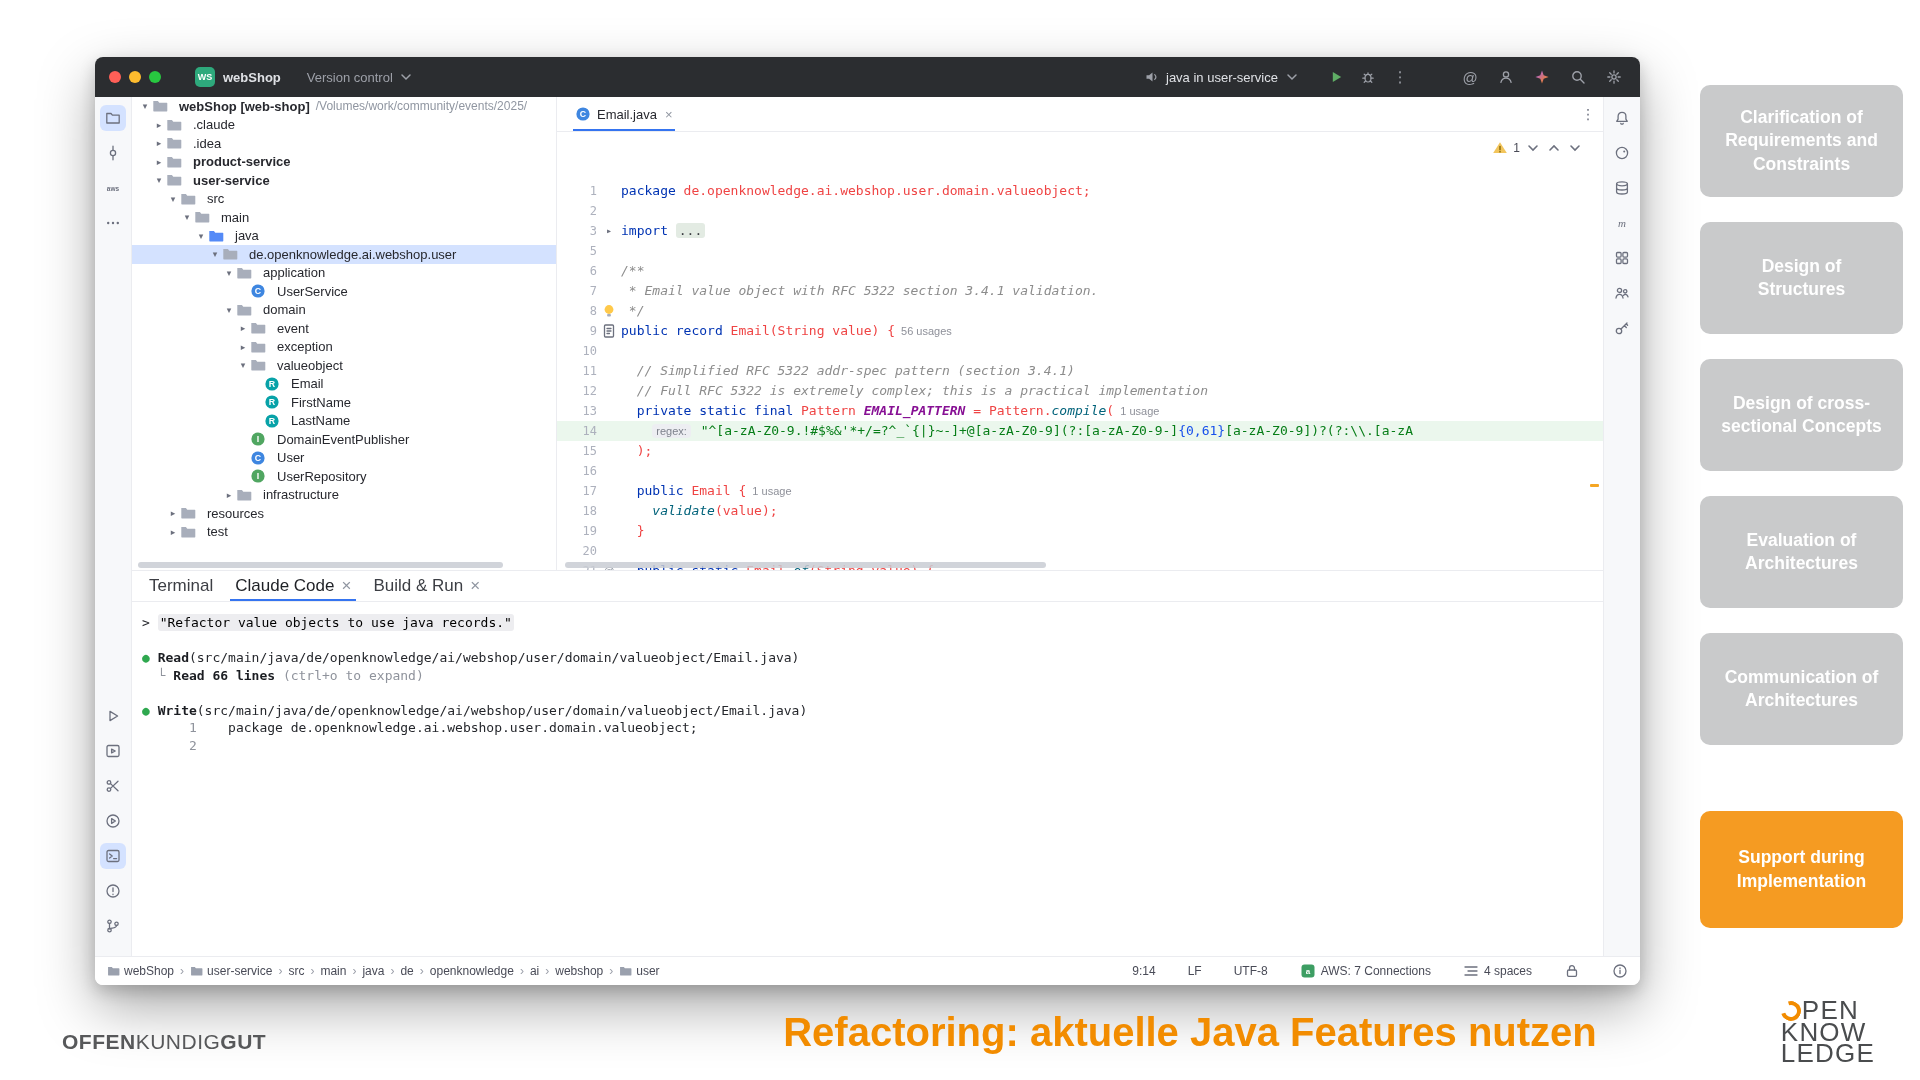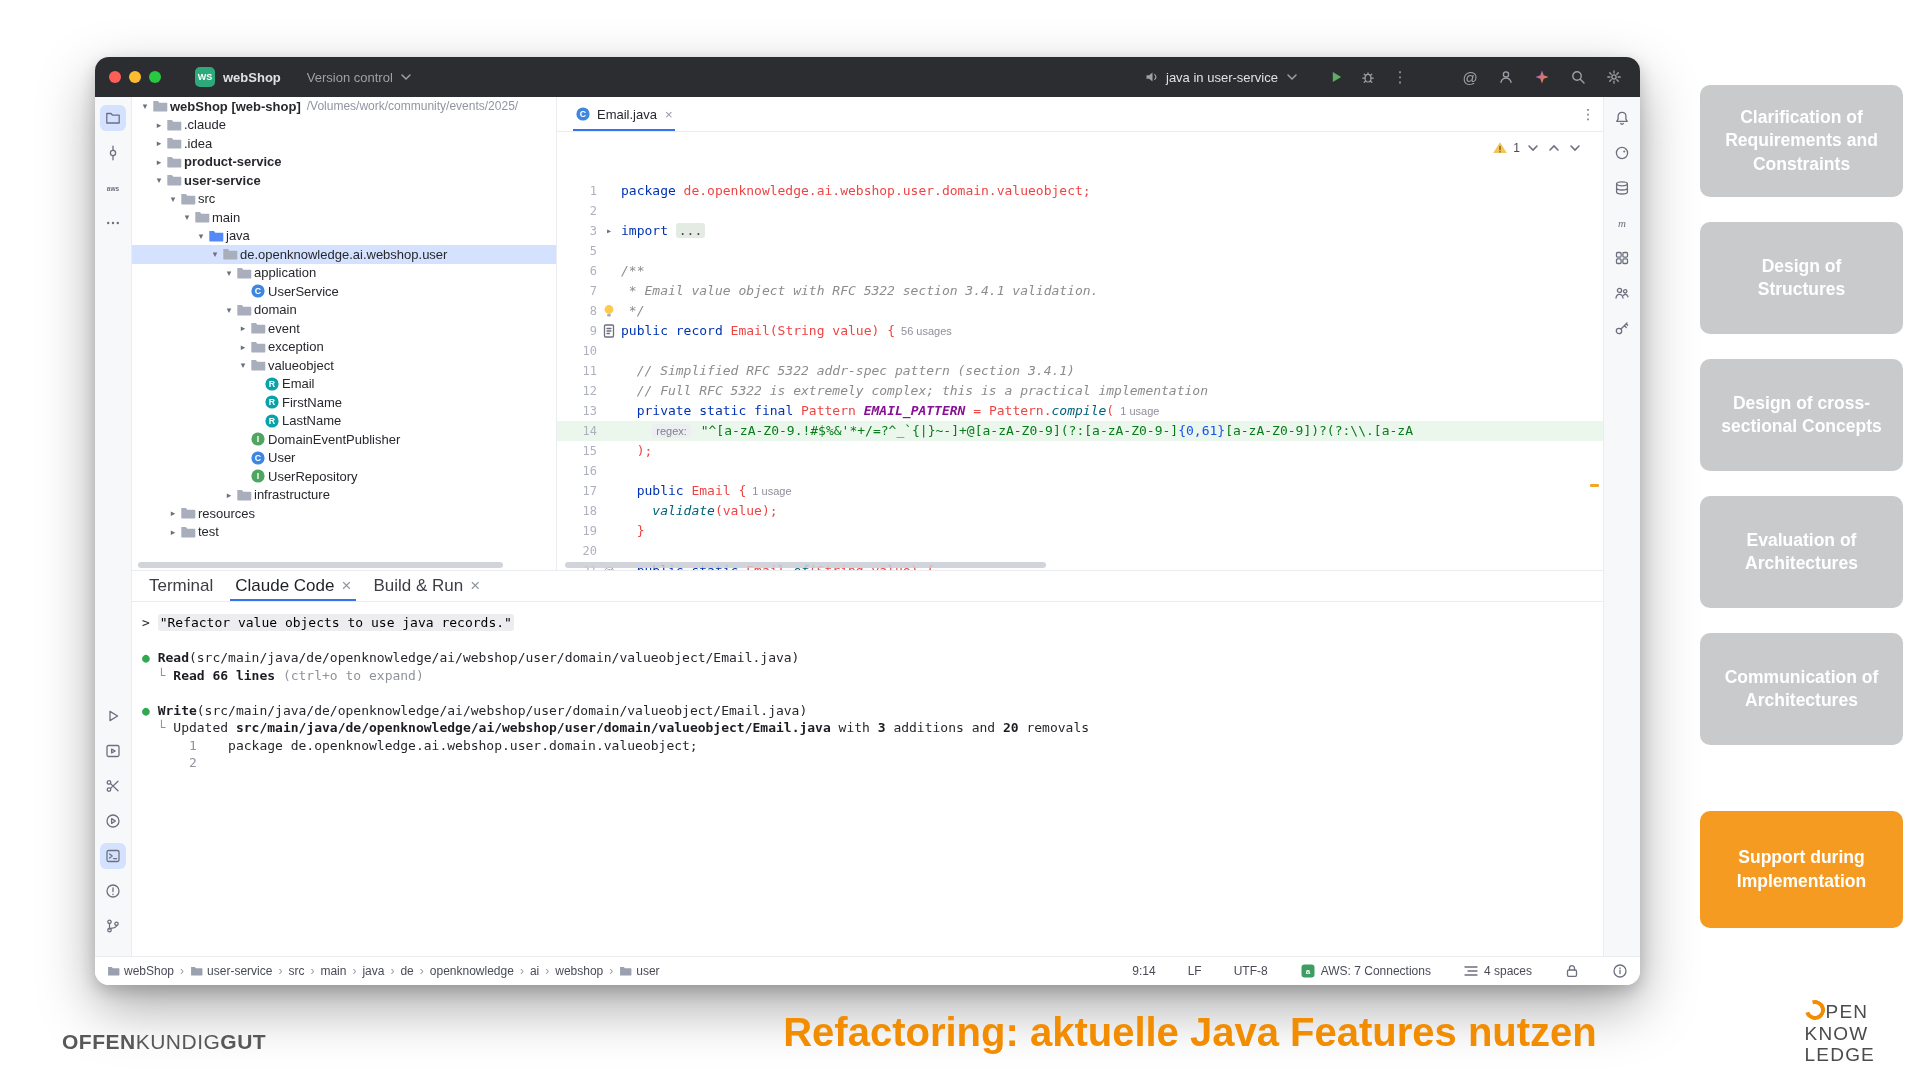--- a/index.html
+++ b/index.html
@@ -1,19 +1,19 @@
 <!DOCTYPE html>
 <html><head>
 <meta charset="utf-8">
 <style>
   html,body{margin:0;padding:0;}
   body{width:1920px;height:1080px;background:#ffffff;font-family:"Liberation Sans",sans-serif;position:relative;overflow:hidden;}
 
   
-  .ide{position:absolute;left:95px;top:57px;width:1545px;height:928px;border-radius:14px;background:#fff;
+  .ide{position:absolute;left:95px;top:57px;width:1545px;height:928px;border-radius:8px;background:#fff;
        box-shadow:0 22px 55px rgba(0,0,0,.34),0 6px 16px rgba(0,0,0,.18);display:flex;flex-direction:column;overflow:hidden;}
 
   .titlebar{height:40px;flex:0 0 40px;background:#2b2d30;display:flex;align-items:center;padding:0 14px;color:#dfe1e5;font-size:13px;}
   .traffic{display:flex;gap:8px;margin-right:34px;}
   .tl{width:12px;height:12px;border-radius:50%;display:inline-block;}
   .tl.red{background:#ff5f57}.tl.yellow{background:#febc2e}.tl.green{background:#28c840}
   .ws-badge{width:20px;height:20px;border-radius:5px;background:#2ea97c;color:#fff;font-size:9px;font-weight:bold;
             display:flex;align-items:center;justify-content:center;margin-right:8px;}
   .proj-name{font-weight:bold;margin-right:26px;}
   .vcs{color:#9da0a8;display:flex;align-items:center;gap:5px;}
@@ -37,21 +37,21 @@
   .top-row{height:473px;flex:0 0 473px;display:flex;min-height:0;}
 
   
   .project-panel{width:424px;flex:0 0 424px;border-right:1px solid #ebecf0;display:flex;flex-direction:column;position:relative;overflow:hidden;background:#fff;}
   .panel-header{height:32px;flex:0 0 32px;display:flex;align-items:center;padding:0 10px;font-size:13px;font-weight:bold;color:#27282e;gap:6px;}
   .tree{flex:1;overflow:hidden;font-size:13px;color:#27282e;}
   .trow{display:flex;align-items:center;height:18.5px;white-space:nowrap;}
   .trow.sel{background:#d4e2ff;}
   .chev{width:14px;flex:0 0 14px;text-align:center;color:#6c707e;font-size:9px;}
   .ticon{width:17px;flex:0 0 17px;display:flex;align-items:center;}
-  .tlabel{margin-left:1px;}
+  .tlabel{margin-left:10px;}
   .tlabel.b{font-weight:bold;}
   .tsub{color:#9096a1;font-size:12px;margin-left:6px;}
   .hscroll{position:absolute;bottom:2px;height:6px;border-radius:3px;background:#c9ccd3;opacity:.85;}
   .hs-project{left:6px;width:86%;}
   .hs-editor{left:8px;width:46%;}
 
   
   .editor{flex:1;display:flex;flex-direction:column;position:relative;min-width:0;background:#fff;}
   .tabbar{height:34px;flex:0 0 34px;border-bottom:1px solid #ebecf0;display:flex;align-items:center;padding:0 8px;font-size:13px;color:#27282e;}
   .etab{display:flex;align-items:center;gap:6px;height:100%;padding:0 10px;position:relative;}
@@ -100,21 +100,21 @@
   
   .steps{position:absolute;left:1700px;top:85px;width:203px;}
   .step{height:112px;border-radius:10px;background:#c9cacb;color:#fff;font-weight:bold;font-size:17.5px;line-height:1.32;
         display:flex;align-items:center;justify-content:center;text-align:center;padding:0 16px;box-sizing:border-box;margin-bottom:25px;}
   .step.active{background:#f59b22;height:117px;margin-top:66px;}
 
   .slide-title{position:absolute;left:620px;top:1010px;width:1140px;text-align:center;font-size:40px;font-weight:bold;color:#f28c00;}
   .footer-logo{position:absolute;left:62px;top:1030px;font-size:21px;color:#57585a;letter-spacing:.5px;}
   .footer-logo .w800{font-weight:800;}
   .footer-logo .w400{font-weight:400;}
-  .brand{position:absolute;right:45px;top:1000px;font-size:19px;line-height:21.5px;color:#4a4c4e;letter-spacing:1.2px;}
+  .brand{position:absolute;right:45px;top:1000px;font-size:26px;line-height:21.5px;color:#4a4c4e;letter-spacing:1.2px;}
   .brand-arc{display:inline-block;width:12px;height:12px;border:4.5px solid #f28c00;border-left-color:transparent;border-radius:50%;
              transform:rotate(28deg);vertical-align:-2px;margin-right:1px;}
 
   .ic{width:16px;height:16px;display:inline-block;vertical-align:middle;}
 </style>
 </head>
 <body>
 
 <div class="page">
 
@@ -555,21 +555,20 @@
                 <span class="x">×</span>
               </div>
             </div>
           <div class="term-body" id="term-body">
               <div class="tline"><span class="tp">&gt; </span><span class="tchip">"Refactor value objects to use java records."</span></div>
               <div class="tline"></div>
               <div class="tline"><span class="tbul">●</span><span class="tp"> </span><span class="tb">Read</span><span class="tp">(src/main/java/de/openknowledge/ai/webshop/user/domain/valueobject/Email.java)</span></div>
               <div class="tline"><span class="tdim">  └ </span><span class="tb">Read 66 lines</span><span class="tp"> </span><span class="tdim">(ctrl+o to expand)</span></div>
               <div class="tline"></div>
               <div class="tline"><span class="tbul">●</span><span class="tp"> </span><span class="tb">Write</span><span class="tp">(src/main/java/de/openknowledge/ai/webshop/user/domain/valueobject/Email.java)</span></div>
-              <div class="tline"><span class="tdim">  └ </span><span class="tp">Updated </span><span class="tb">src/main/java/de/openknowledge/ai/webshop/user/domain/valueobject/Email.java</span><span class="tp"> with </span><span class="tb">3</span><span class="tp"> additions and </span><span class="tb">20</span><span class="tp"> removals</span></div>
               <div class="tline"><span class="tdim">      1    </span><span class="tp">package de.openknowledge.ai.webshop.user.domain.valueobject;</span></div>
               <div class="tline"><span class="tdim">      2</span></div>
             </div>
         </div>
       </div>
 
       <div class="stripe right" id="stripe-right">
           <span class="sic">
             <svg class="ic" viewBox="0 0 16 16" fill="none" stroke="#6c707e" stroke-width="1.3" stroke-linecap="round" stroke-linejoin="round">
               <path d="M8 2.3c2.4 0 3.9 1.7 3.9 3.9v3l1.4 2.1H2.7l1.4-2.1v-3c0-2.2 1.5-3.9 3.9-3.9z"></path>

